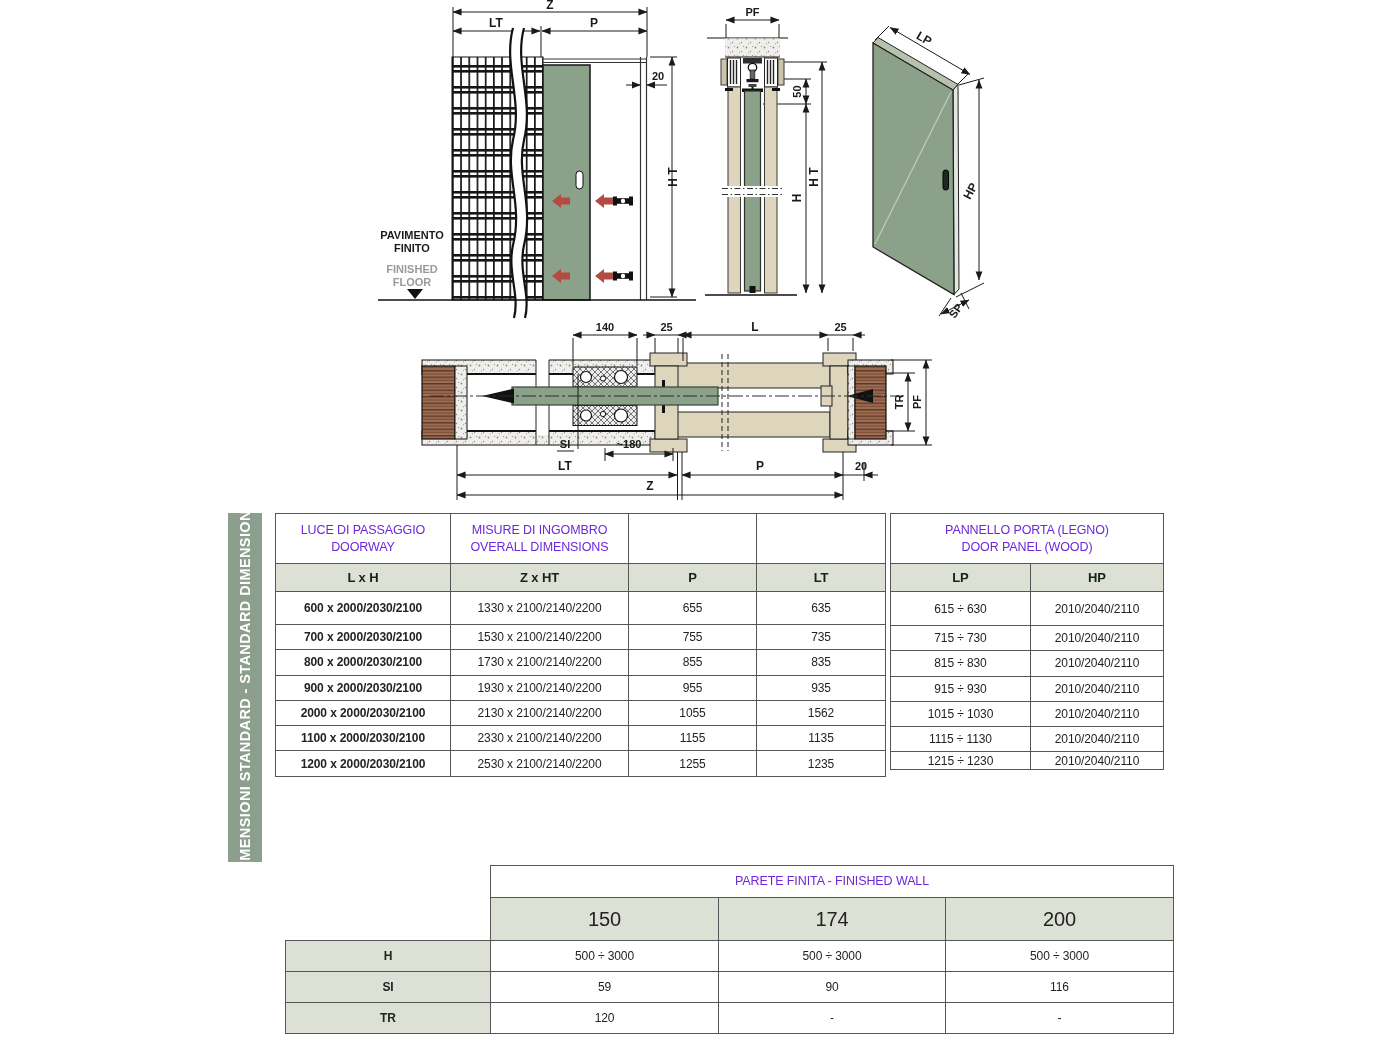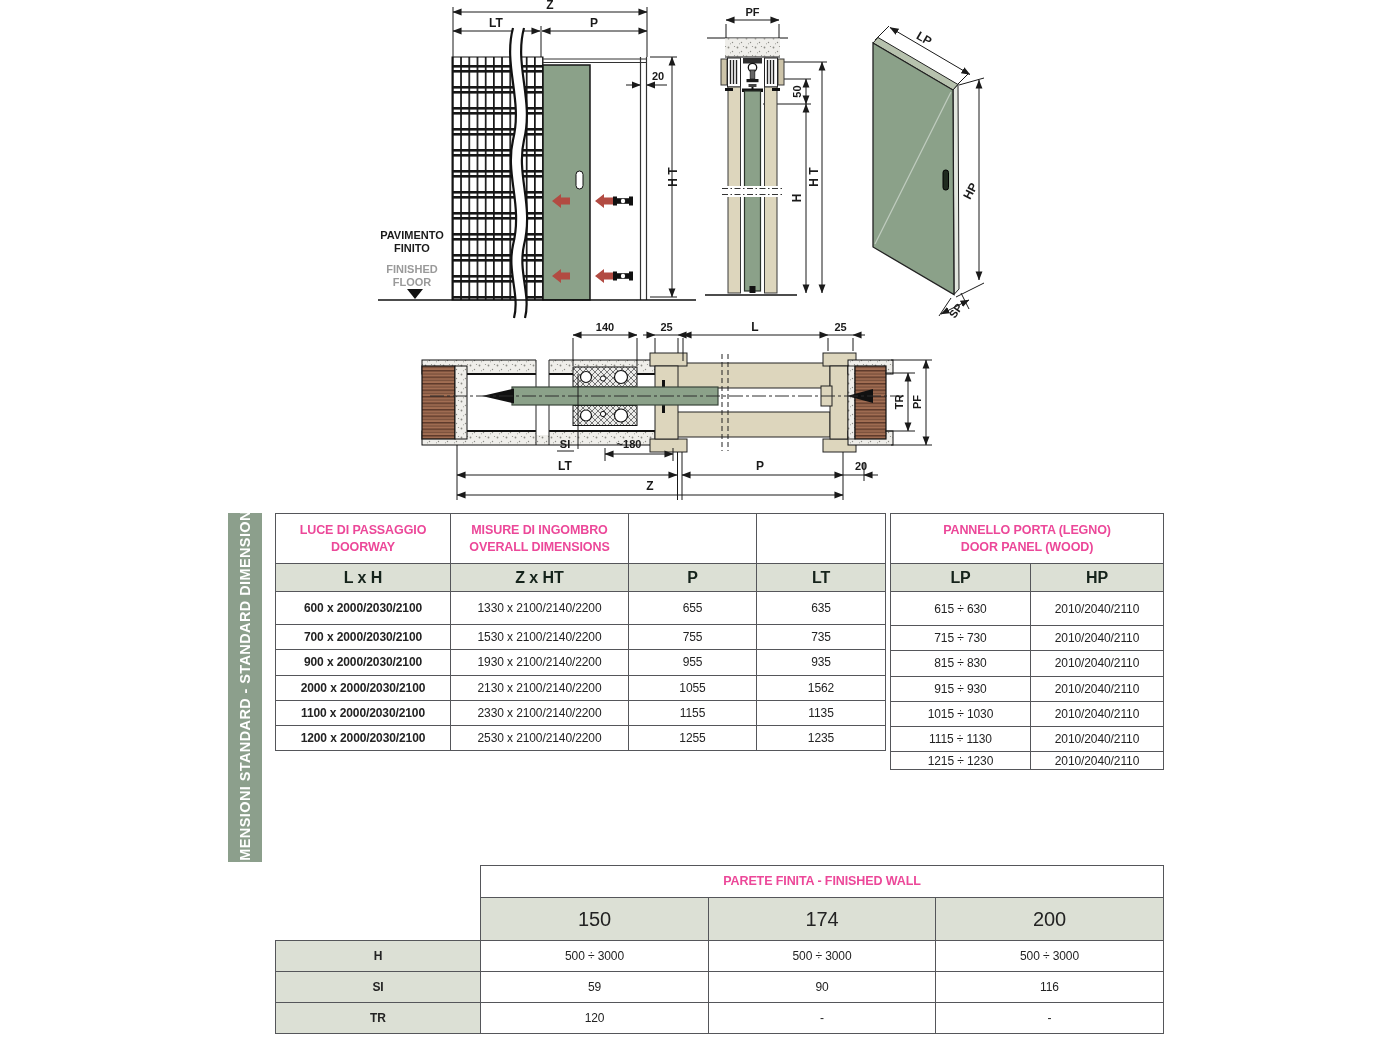--- a/index.html
+++ b/index.html
@@ -1,21 +1,21 @@
 <!DOCTYPE html>
 <html><head>
 <meta charset="utf-8">
 <style>
   html,body{margin:0;padding:0;background:#fff}
   .page{position:relative;width:1389px;height:1041px;background:#fff;font-family:"Liberation Sans",sans-serif;overflow:hidden}
   .abs{position:absolute}
   table{border-collapse:collapse;table-layout:fixed}
   td{border:1.5px solid #55565a;text-align:center;vertical-align:middle;padding:0;color:#232323;font-size:12px;letter-spacing:-0.1px;font-family:"Liberation Sans",sans-serif}
-  .ghead{color:#ec4899;font-size:12.5px;line-height:1.3;font-weight:bold}
-  .sub{background:#dce0d5;font-weight:bold;font-size:16px;color:#15231b}
+  .ghead{color:#6d28d9;font-size:12.5px;line-height:1.3;font-weight:normal}
+  .sub{background:#dce0d5;font-weight:bold;font-size:13px;color:#15231b}
   .bold{font-weight:bold}
   .nb{border:none!important;background:#fff}
   .big{font-size:20px;font-weight:normal;background:#dce0d5}
   .lab{background:#dce0d5;font-weight:bold;font-size:12px}
   .sidebar{left:228px;top:513px;width:34px;height:349px;background:#8c9f8c}
   .sidebar span{position:absolute;left:50%;top:50%;transform:translate(-50%,-50%) rotate(-90deg);white-space:nowrap;color:#fff;font-weight:bold;font-size:14.5px;letter-spacing:.4px}
   svg text{font-family:"Liberation Sans",sans-serif;font-weight:bold;font-size:12px;fill:#1a1a1a;text-anchor:middle}
   svg .sm{font-size:11px}
   svg .gray{fill:#9a9a9a}
 </style>
@@ -335,20 +335,26 @@
           <td>655</td>
           <td>635</td>
         </tr>
     <tr style="height:25.3px">
           <td class="bold">700 x 2000/2030/2100</td>
           <td>1530 x 2100/2140/2200</td>
           <td>755</td>
           <td>735</td>
         </tr>
     <tr style="height:25.3px">
+          <td class="bold">800 x 2000/2030/2100</td>
+          <td>1730 x 2100/2140/2200</td>
+          <td>855</td>
+          <td>835</td>
+        </tr>
+    <tr style="height:25.3px">
           <td class="bold">900 x 2000/2030/2100</td>
           <td>1930 x 2100/2140/2200</td>
           <td>955</td>
           <td>935</td>
         </tr>
     <tr style="height:25.3px">
           <td class="bold">2000 x 2000/2030/2100</td>
           <td>2130 x 2100/2140/2200</td>
           <td>1055</td>
           <td>1562</td>
@@ -408,21 +414,21 @@
           <td>1115 ÷ 1130</td>
           <td>2010/2040/2110</td>
         </tr>
     <tr style="height:18px">
           <td>1215 ÷ 1230</td>
           <td>2010/2040/2110</td>
         </tr>
   </tbody>
     </table>
 
-  <table class="abs" style="left:275px;top:865px;width:888px">
+  <table class="abs" style="left:285px;top:865px;width:888px">
     <colgroup>
         <col style="width:205px">
         <col style="width:228px">
         <col style="width:227px">
         <col style="width:228px">
       </colgroup>
     <tbody>
         <tr style="height:32px">
       <td class="nb"></td>
       <td colspan="3" class="ghead">PARETE FINITA - FINISHED WALL</td>

